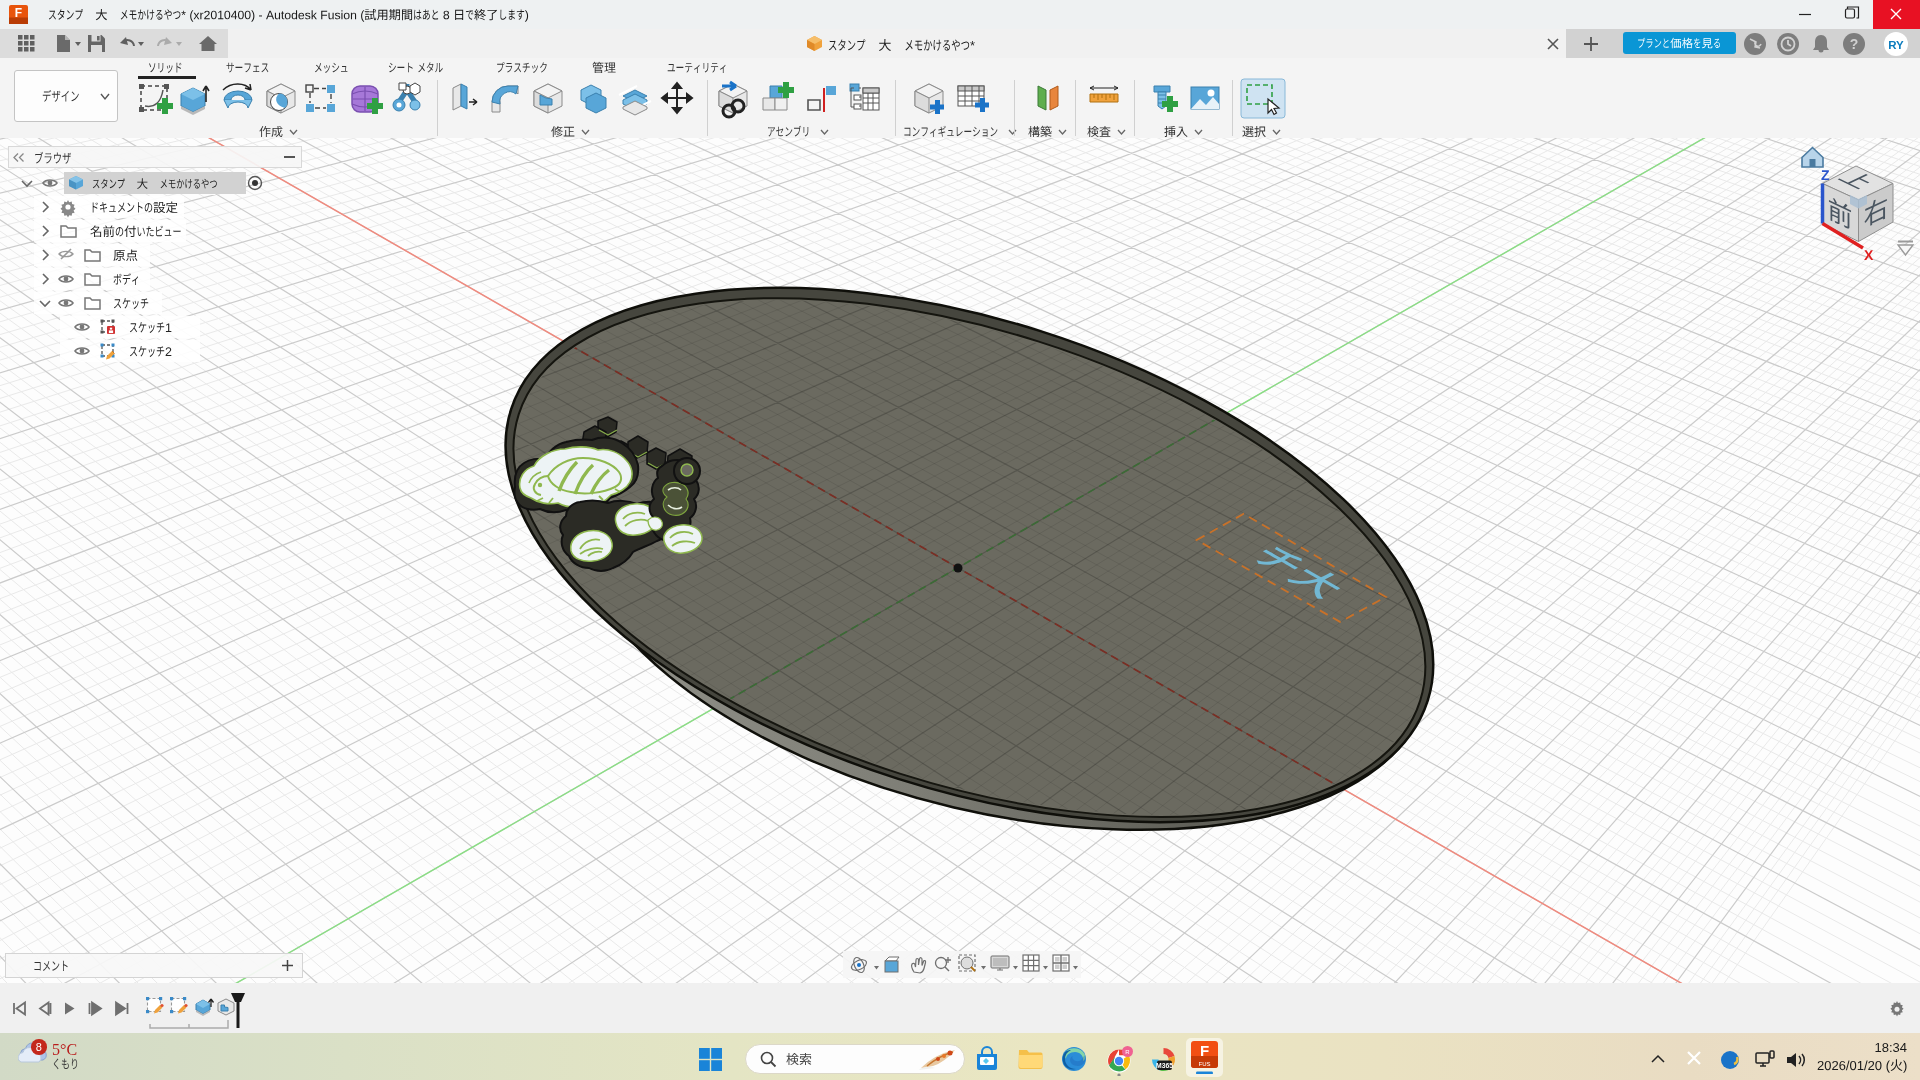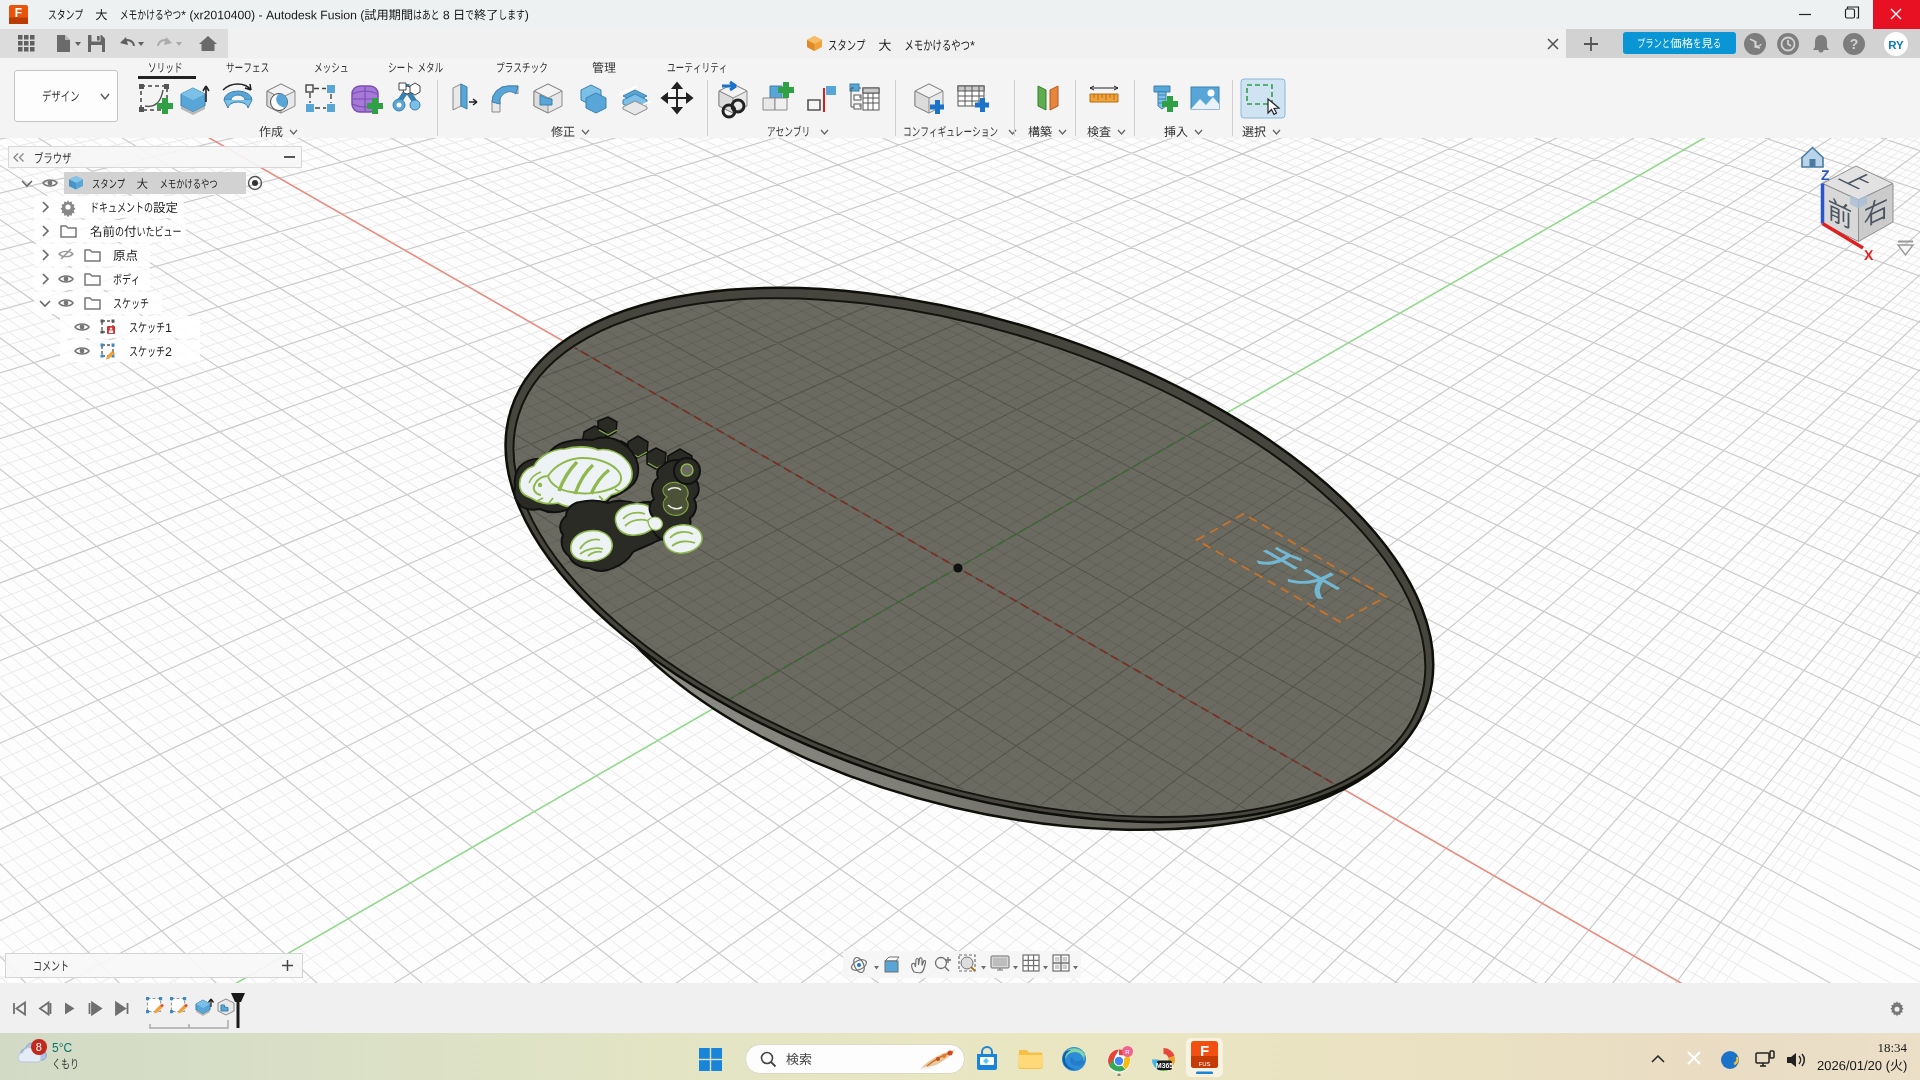--- a/index.html
+++ b/index.html
@@ -929,21 +929,21 @@
       <circle cx="7" cy="8.2" r="2.5" fill="#f0f0f0"></circle>
     </g>
   </svg>
 <div class="abs" style="left:0;top:1033px;width:1920px;height:47px;background:linear-gradient(90deg,#d2dac6 0%,#dae0c6 18%,#e4e5c4 38%,#eae6c2 55%,#eae2c2 72%,#e9dcc3 88%,#ecdfc8 100%)"></div>
 <svg class="abs" style="left:18px;top:1038px" width="36" height="28">
 <path d="M6 22 a6 6 0 0 1 1.5 -11.5 a8 8 0 0 1 15.5 1 a5.5 5.5 0 0 1 2 10.5 z" fill="#aec4e8" stroke="#8aa4cc"></path>
 <path d="M3 24 a5 5 0 0 1 2 -9.5 a7 7 0 0 1 13.5 0.5 a5 5 0 0 1 2.5 9 z" fill="#e4ecf8" stroke="#b8c8dc"></path>
 </svg>
 <div class="abs" style="left:31px;top:1039px;width:15.5px;height:15.5px;border-radius:50%;background:#c4281c"></div>
 <div class="abs" style="left:31px;top:1041px;width:15.5px;text-align:center;font-size:11px;color:#fff;font-family:'Liberation Sans'">8</div>
-<div class="abs" style="left:52px;top:1041px;font-size:12px;color:#0f766e;font-family:Liberation Sans, sans-serif">5°C</div>
+<div class="abs" style="left:52px;top:1041px;font-size:16px;color:#b91c1c;font-family:Liberation Serif, serif">5°C</div>
 <svg style="position:absolute;left:52.0px;top:1054.5px;overflow:visible" width="29" height="19" viewBox="0 -13.5 29 19">
     <g fill="#3c3c3c">
       <path transform="translate(0.0,0.0) scale(0.009000,-0.012500)" d="M704 738Q688 726 668 709Q648 691 635 681Q609 658 572 627Q535 597 494 563Q453 530 415 500Q377 469 349 445Q319 419 309 402Q299 386 310 369Q320 352 352 324Q380 302 416 273Q452 243 493 209Q533 175 575 139Q617 103 656 68Q695 33 726 1L655 -65Q624 -29 586 8Q560 35 521 71Q482 107 437 146Q393 185 349 222Q306 258 271 287Q223 327 210 357Q197 388 215 418Q233 448 278 485Q306 509 346 541Q385 573 428 609Q471 644 509 678Q548 711 573 737Q588 752 605 771Q621 790 630 804Z"></path>
       <path transform="translate(9.0,0.0) scale(0.009000,-0.012500)" d="M443 786Q438 766 435 750Q433 733 430 716Q426 688 421 646Q415 604 409 554Q402 504 396 451Q389 398 384 348Q378 298 375 257Q372 216 372 189Q372 116 413 74Q455 32 540 32Q617 32 672 53Q728 74 758 112Q789 151 789 202Q789 252 762 306Q735 359 680 406L768 424Q819 367 845 313Q870 258 870 193Q870 119 829 65Q787 11 713 -18Q639 -46 540 -46Q472 -46 416 -24Q361 -3 328 46Q295 95 295 177Q295 209 300 261Q304 313 312 375Q319 436 327 501Q336 565 342 622Q349 679 352 721Q355 747 355 762Q355 778 353 792ZM122 653Q165 640 216 631Q267 622 319 618Q371 613 415 613Q473 613 524 616Q576 619 619 626L617 551Q569 547 522 544Q475 542 414 542Q370 542 318 546Q266 551 214 560Q162 569 118 580ZM98 405Q146 388 199 378Q253 369 305 365Q357 361 404 361Q455 361 508 364Q560 366 612 374L610 298Q561 292 513 290Q465 288 414 288Q333 288 247 298Q162 308 94 328Z"></path>
       <path transform="translate(18.0,0.0) scale(0.009000,-0.012500)" d="M339 789Q331 761 324 725Q316 688 310 648Q303 609 299 573Q294 537 292 511Q308 549 334 589Q360 629 396 663Q432 696 474 717Q517 738 564 738Q631 738 682 696Q734 654 763 577Q792 500 792 395Q792 291 761 214Q730 138 674 85Q618 32 540 -1Q463 -34 370 -50L323 22Q404 34 475 59Q545 83 598 126Q651 168 680 234Q710 300 710 394Q710 473 692 534Q674 596 639 631Q604 666 551 666Q504 666 461 636Q418 606 382 558Q347 511 325 456Q303 402 298 353Q294 324 295 296Q295 268 300 230L223 224Q219 252 216 293Q212 334 212 383Q212 418 215 462Q219 505 223 549Q228 594 233 635Q239 676 243 706Q246 729 248 750Q250 772 251 792Z"></path>
     </g>
   </svg>
 <svg class="abs" style="left:699px;top:1048px" width="23" height="23">
     <rect width="10.8" height="10.8" fill="#1a84d8"></rect>
     <rect x="12.2" width="10.8" height="10.8" fill="#1a84d8"></rect>
@@ -1025,21 +1025,21 @@
       <rect x="0" y="2" width="13" height="10" rx="1"></rect>
       <path d="M4 15 h6 M7 12 v3"></path>
       <rect x="14" y="0" width="4" height="7" rx="1"></rect>
     </g>
 <g transform="translate(138,3)">
       <path d="M1 6 v6 h4 l5 4 V2 L5 6 z" fill="#222" stroke="none"></path>
       <path d="M13 5 a6 6 0 0 1 0 8 M16 3 a9 9 0 0 1 0 12"></path>
     </g>
 </svg>
 <div class="abs" style="left:1914px;top:1040px;width:0"></div>
-<div class="abs" style="right:13px;top:1040px;font-size:13px;color:#1a1a1a;text-align:right;font-family:Liberation Serif, serif">18:34</div>
+<div class="abs" style="right:13px;top:1040px;font-size:13px;color:#1a1a1a;text-align:right;font-family:Liberation Sans, sans-serif">18:34</div>
 <svg style="position:absolute;left:1816.7px;top:1056.0px;overflow:visible" width="92" height="20" viewBox="0 -14.0 92 20">
     <g fill="#1a1a1a">
       <path transform="translate(0.0,0.0) scale(0.006348,-0.006348)" d="M103 0V127Q154 244 228 334Q301 423 382 496Q463 568 542 630Q622 692 686 754Q750 816 790 884Q829 952 829 1038Q829 1154 761 1218Q693 1282 572 1282Q457 1282 382 1220Q308 1157 295 1044L111 1061Q131 1230 254 1330Q378 1430 572 1430Q785 1430 900 1330Q1014 1229 1014 1044Q1014 962 976 881Q939 800 865 719Q791 638 582 468Q467 374 399 298Q331 223 301 153H1036V0Z"></path>
       <path transform="translate(7.2,0.0) scale(0.006348,-0.006348)" d="M1059 705Q1059 352 934 166Q810 -20 567 -20Q324 -20 202 165Q80 350 80 705Q80 1068 198 1249Q317 1430 573 1430Q822 1430 940 1247Q1059 1064 1059 705ZM876 705Q876 1010 806 1147Q735 1284 573 1284Q407 1284 334 1149Q262 1014 262 705Q262 405 336 266Q409 127 569 127Q728 127 802 269Q876 411 876 705Z"></path>
       <path transform="translate(14.5,0.0) scale(0.006348,-0.006348)" d="M103 0V127Q154 244 228 334Q301 423 382 496Q463 568 542 630Q622 692 686 754Q750 816 790 884Q829 952 829 1038Q829 1154 761 1218Q693 1282 572 1282Q457 1282 382 1220Q308 1157 295 1044L111 1061Q131 1230 254 1330Q378 1430 572 1430Q785 1430 900 1330Q1014 1229 1014 1044Q1014 962 976 881Q939 800 865 719Q791 638 582 468Q467 374 399 298Q331 223 301 153H1036V0Z"></path>
       <path transform="translate(21.7,0.0) scale(0.006348,-0.006348)" d="M1049 461Q1049 238 928 109Q807 -20 594 -20Q356 -20 230 157Q104 334 104 672Q104 1038 235 1234Q366 1430 608 1430Q927 1430 1010 1143L838 1112Q785 1284 606 1284Q452 1284 368 1140Q283 997 283 725Q332 816 421 864Q510 911 625 911Q820 911 934 789Q1049 667 1049 461ZM866 453Q866 606 791 689Q716 772 582 772Q456 772 378 698Q301 625 301 496Q301 333 382 229Q462 125 588 125Q718 125 792 212Q866 300 866 453Z"></path>
       <path transform="translate(28.9,0.0) scale(0.006348,-0.006348)" d="M0 -20 411 1484H569L162 -20Z"></path>
       <path transform="translate(32.5,0.0) scale(0.006348,-0.006348)" d="M1059 705Q1059 352 934 166Q810 -20 567 -20Q324 -20 202 165Q80 350 80 705Q80 1068 198 1249Q317 1430 573 1430Q822 1430 940 1247Q1059 1064 1059 705ZM876 705Q876 1010 806 1147Q735 1284 573 1284Q407 1284 334 1149Q262 1014 262 705Q262 405 336 266Q409 127 569 127Q728 127 802 269Q876 411 876 705Z"></path>
       <path transform="translate(39.8,0.0) scale(0.006348,-0.006348)" d="M156 0V153H515V1237L197 1010V1180L530 1409H696V153H1039V0Z"></path>
       <path transform="translate(47.0,0.0) scale(0.006348,-0.006348)" d="M0 -20 411 1484H569L162 -20Z"></path>

